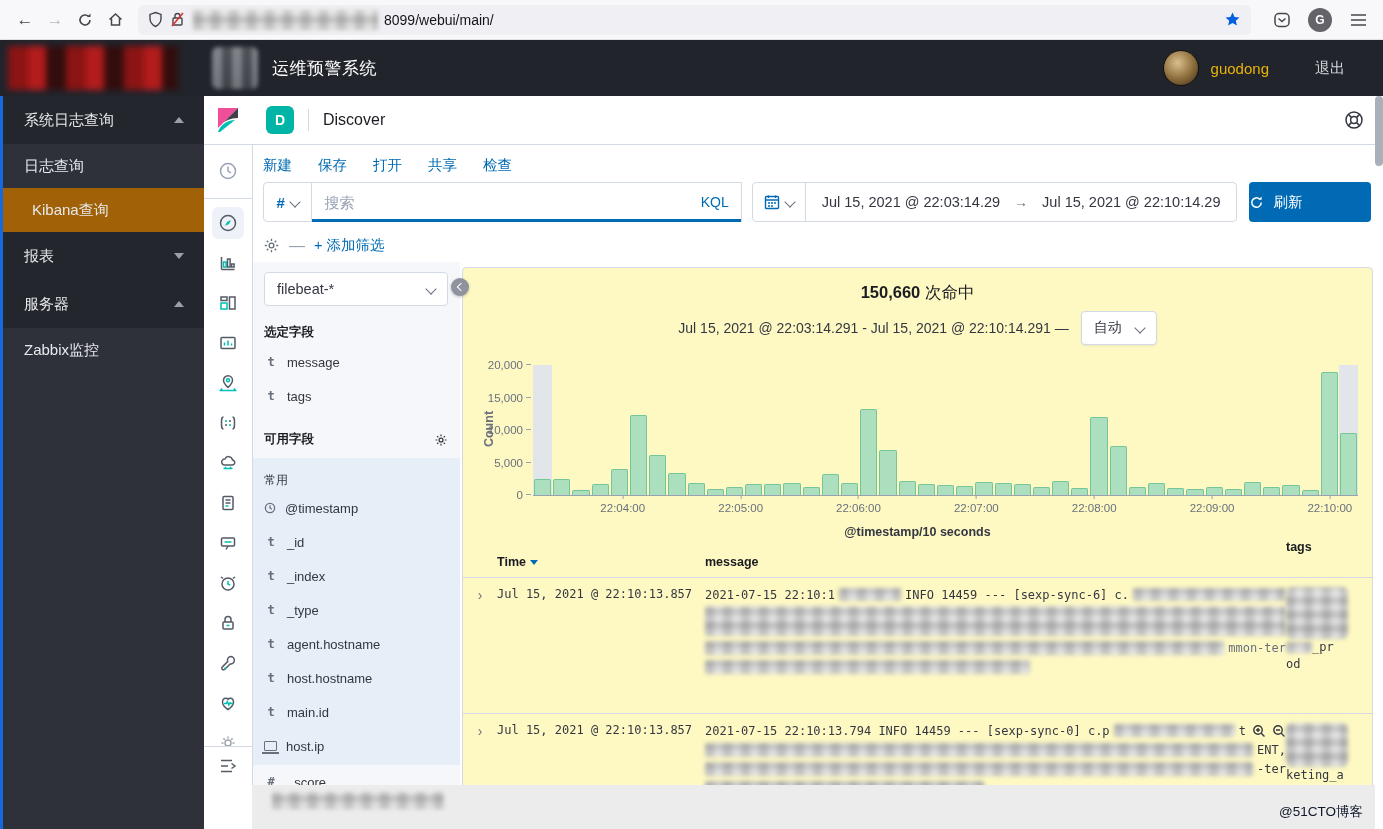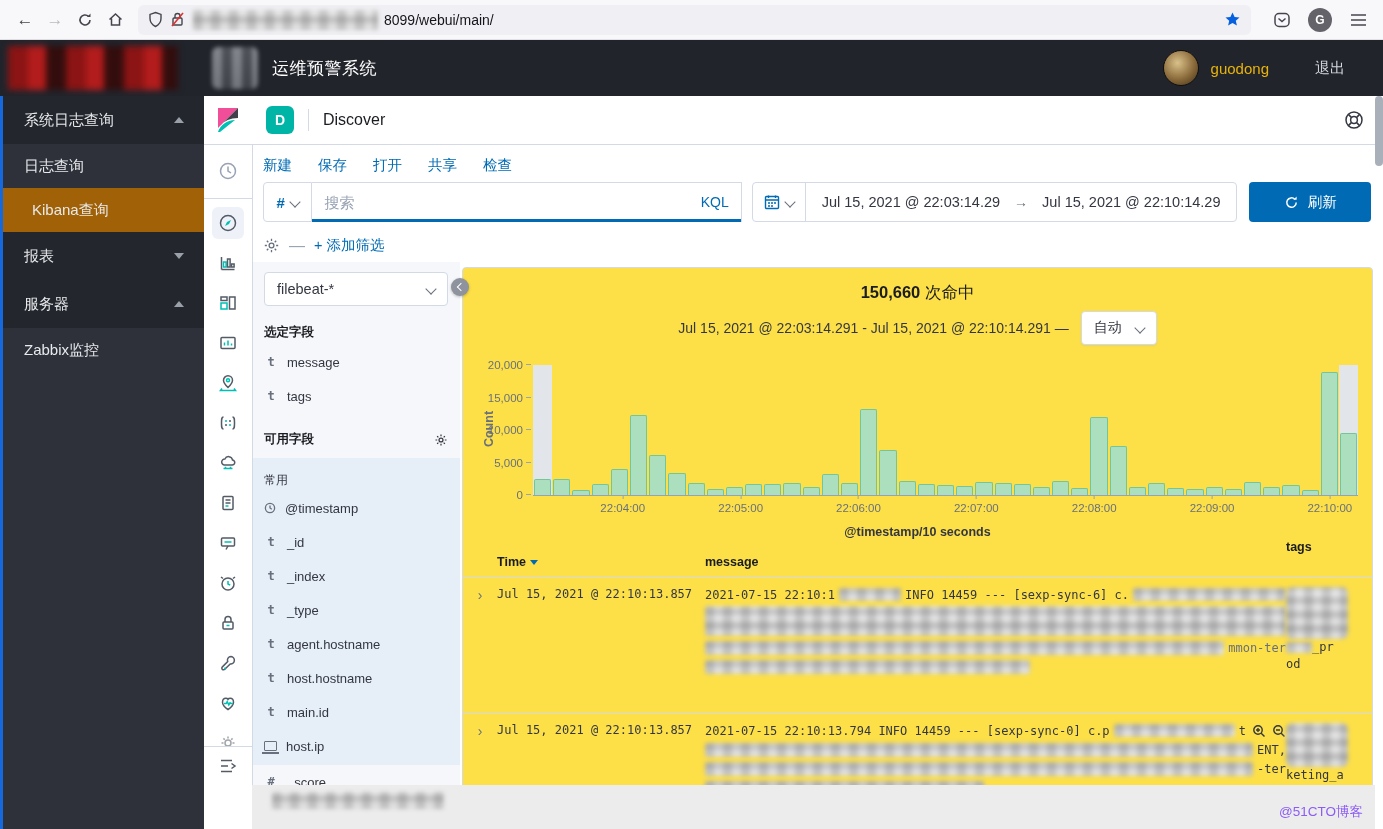--- a/index.html
+++ b/index.html
@@ -73,42 +73,42 @@
   .sbox{width:452px;border:1px solid #d3dae6;border-left:none;position:relative;background:#fff;display:flex;align-items:center;box-sizing:border-box;}
   .sbox input{border:none;outline:none;flex:1;font-size:15px;padding:0 12px;color:#343741;background:transparent;font-family:inherit;}
   .sbox input::placeholder{color:#98a2b3;}
   .kql{color:#006BB4;font-size:14px;padding-right:12px;}
   .sbox .uline{position:absolute;left:0;right:0;bottom:-1px;height:3px;background:#006BB4;}
   .datebox{margin-left:10px;border:1px solid #d3dae6;border-radius:4px;display:flex;align-items:center;background:#fff;box-sizing:border-box;}
   .calseg{width:52px;display:flex;align-items:center;justify-content:center;gap:6px;align-self:stretch;border-right:1px solid #d3dae6;}
   .dtxt{font-size:14.5px;color:#343741;padding:0 16px;display:flex;align-items:center;gap:14px;white-space:nowrap;}
   .arrow{color:#69707d;font-size:14px;}
   .refresh{margin-left:12px;width:128px;background:#006BB4;border-radius:4px;color:#fff;font-size:14.5px;
-    display:flex;align-items:center;justify-content:center;gap:9px;cursor:pointer;}
+    display:flex;align-items:center;gap:9px;cursor:pointer;}
   
   .frow{position:absolute;left:11px;top:92px;display:flex;align-items:center;gap:9px;}
   .frow .dash{color:#98a2b3;}
   .frow .addf{color:#006BB4;font-size:14.5px;cursor:pointer;}
   
   .content{position:absolute;left:0;top:118px;right:0;bottom:0;}
   .fpanel{position:absolute;left:0;top:0;width:208px;bottom:0;background:#f5f7fa;}
   .idxsel{margin:10px 12px 0;height:32px;background:#fff;border:1px solid #d3dae6;border-radius:4px;
     display:flex;align-items:center;justify-content:space-between;padding:0 12px;font-size:14.5px;color:#343741;cursor:pointer;}
   .collapsebtn{position:absolute;left:199px;top:16px;width:18px;height:18px;border-radius:50%;background:#8e939d;z-index:6;
     display:flex;align-items:center;justify-content:center;cursor:pointer;box-shadow:0 1px 3px rgba(0,0,0,.25);}
   .collapsebtn .chev{width:5px;height:5px;border-color:#fff;margin-left:2px;}
   .ftitle{font-size:12.5px;font-weight:bold;color:#1a1c21;margin:18px 12px 4px;display:flex;align-items:center;justify-content:space-between;}
   .fitem{height:34px;display:flex;align-items:center;gap:9px;padding:0 12px;font-size:13px;color:#343741;cursor:pointer;}
   .fitem .ty{width:14px;text-align:center;color:#69707d;font-weight:bold;font-size:12px;font-family:"DejaVu Sans Mono",monospace;}
   .popsec{background:#e6eef8;padding-bottom:2px;margin-top:10px;}
   .popsec .subt{font-size:12px;color:#343741;padding:14px 12px 2px;}
   .ipic{width:11px;height:8px;border:1.4px solid #69707d;border-radius:1px;position:relative;display:inline-block;}
   .ipic:after{content:"";position:absolute;left:-3px;right:-3px;bottom:-4px;height:1.6px;background:#69707d;}
   
-  .rpanel{position:absolute;left:210px;top:5px;right:2px;height:562px;border:1px solid #d3dae6;border-radius:4px;background:#fde047;box-sizing:border-box;}
+  .rpanel{position:absolute;left:210px;top:5px;right:2px;height:562px;border:1px solid #d3dae6;border-radius:4px;background:#fef9c3;box-sizing:border-box;}
   .hits{text-align:center;margin-top:14px;font-size:16.5px;color:#1a1c21;}
   .hits b{font-weight:bold;}
   .subline{display:flex;align-items:center;justify-content:center;margin-top:7px;font-size:14px;color:#343741;gap:12px;}
   .intsel{height:32px;border:1px solid #d3dae6;border-radius:4px;background:#fff;display:flex;align-items:center;gap:14px;
     padding:0 12px;font-size:14px;cursor:pointer;box-shadow:0 1px 2px rgba(152,162,179,.2);}
   .plotwrap{position:relative;margin:20px 14px 0 70px;height:130px;}
   .plot{position:relative;height:100%;border-bottom:1px solid #98a2b3;display:flex;align-items:flex-end;}
   .barw{flex:1;position:relative;height:100%;display:flex;align-items:flex-end;}
   .barw .bg{position:absolute;left:0;right:0;top:0;bottom:0;background:#e2e5ea;}
   .bar{position:relative;width:calc(100% - 2px);margin:0 1px;background:#abdfbd;border:1px solid #74c698;border-bottom:none;border-radius:2px 2px 0 0;box-sizing:border-box;}
@@ -130,21 +130,21 @@
   .trow{display:grid;grid-template-columns:34px 208px 1fr 86px;border-bottom:1px solid #d3dae6;padding:9px 0 10px;
     font-family:"DejaVu Sans Mono",monospace;font-size:12px;color:#343741;}
   .trow:last-child{border-bottom:none;}
   .exp{color:#69707d;font-size:14px;text-align:center;cursor:pointer;font-family:"Liberation Sans",sans-serif;}
   .mline{display:flex;align-items:center;margin-bottom:4px;min-height:15px;gap:4px;}
   .mline .grow{flex:1;}
   .tagcell{padding-right:4px;line-height:17px;}
   .mag{display:inline-flex;cursor:pointer;margin-left:2px;}
   
   .strip{position:absolute;left:0;right:0;bottom:0;height:44px;background:#ececec;z-index:20;}
-  .strip .wm{position:absolute;right:12px;bottom:8px;color:#8b5cf6;font-size:13.5px;}
+  .strip .wm{position:absolute;right:12px;bottom:8px;color:#0f172a;font-size:13.5px;}
   .strip .blob{position:absolute;left:20px;top:7px;width:172px;height:17px;}
   
   .vscroll{position:absolute;right:0;top:96px;width:8px;height:70px;background:#aab0ba;border-radius:4px;z-index:30;}
   svg{display:block;}
 </style>
 </head>
 <body>
 
 <div class="screen">
 

